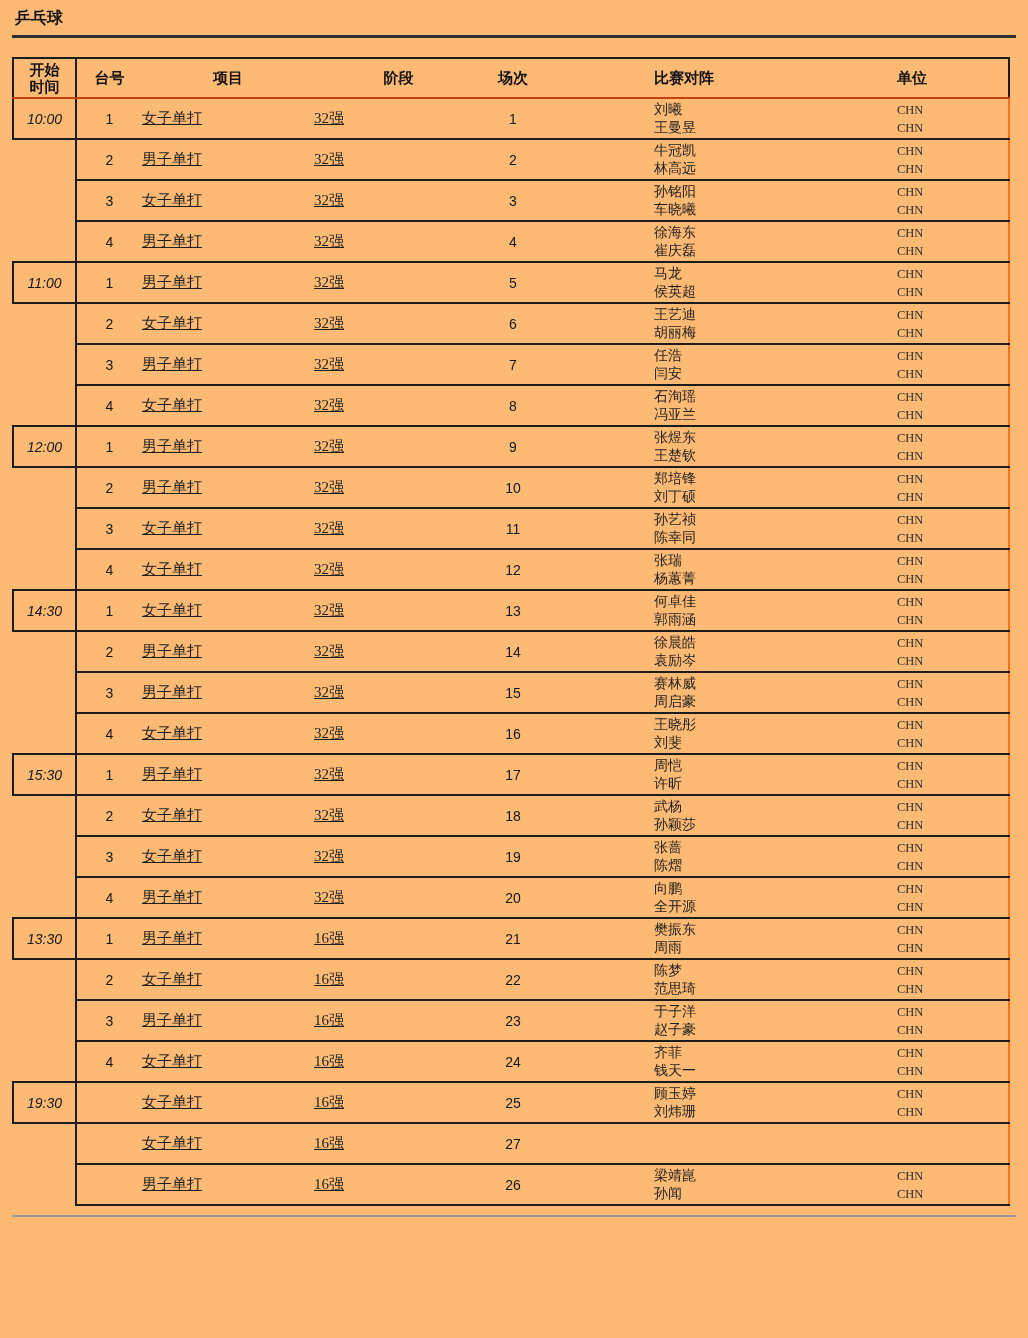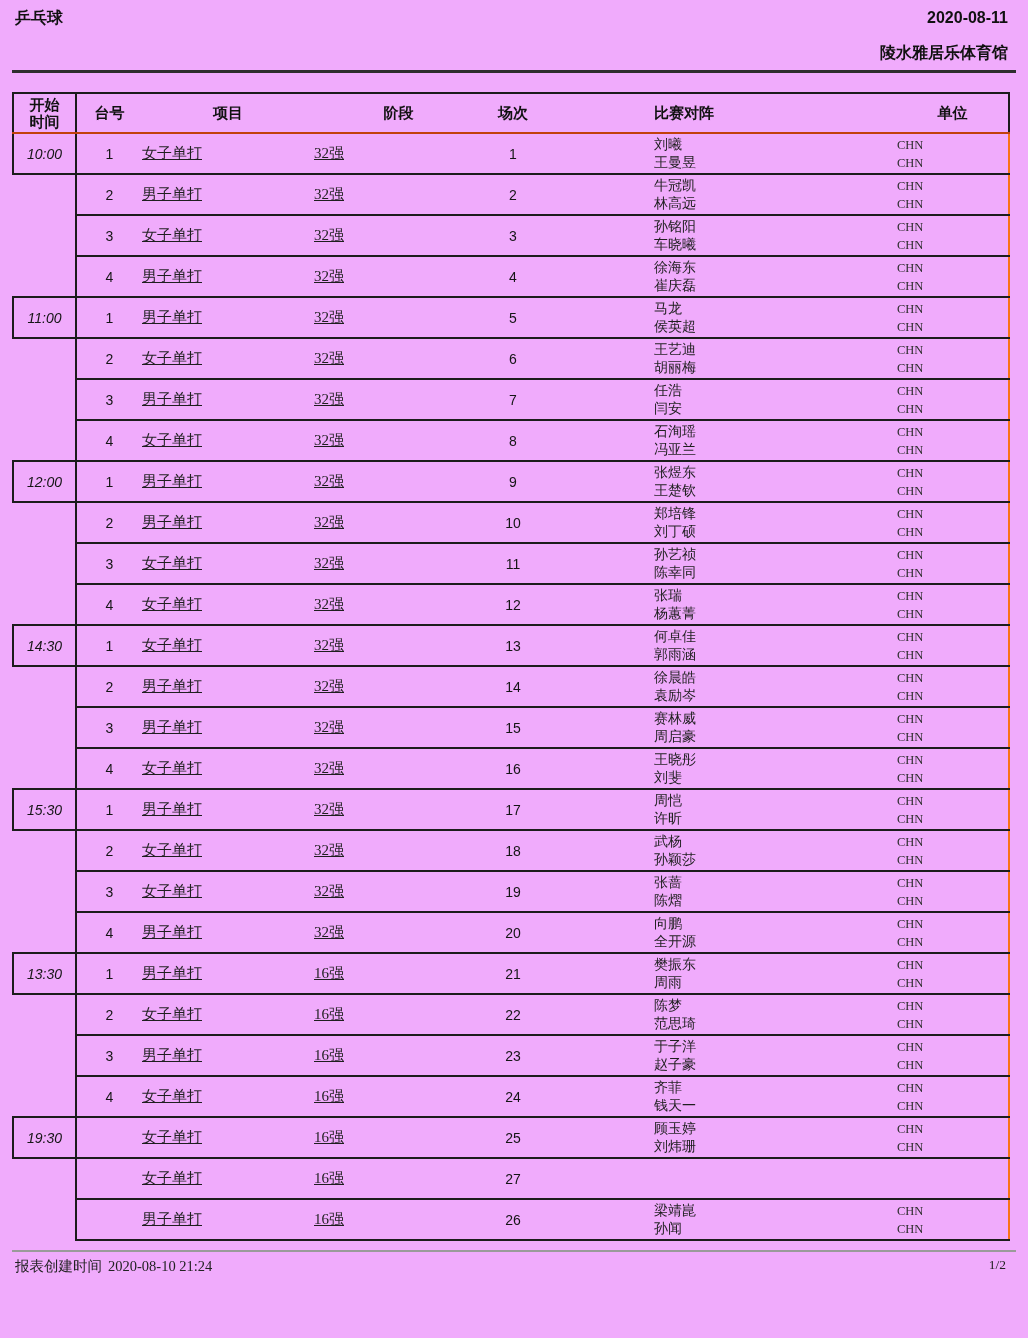--- a/index.html
+++ b/index.html
@@ -1,18 +1,18 @@
 <!DOCTYPE html>
 <html><head>
 <meta charset="utf-8">
 <style>
   html,body{margin:0;padding:0;background:#fff;}
   .page{
     width:1028px;height:1338px;box-sizing:border-box;
-    background:#f0abfc;color:#1a1a1a;overflow:hidden;
+    background:#fdba74;color:#1a1a1a;overflow:hidden;
     padding:8px 12px 0 12px;
     font-family:"Liberation Serif","DejaVu Serif",serif;
   }
   
   .titlebar{display:flex;justify-content:space-between;align-items:flex-start;}
   .sport-title{
     font-family:"Liberation Sans","DejaVu Sans",sans-serif;
     font-weight:bold;font-size:16px;color:#111;padding-left:3px;line-height:20px;
   }
   .title-right{display:flex;flex-direction:column;align-items:flex-end;}
@@ -30,21 +30,21 @@
     border-collapse:collapse;table-layout:fixed;
     width:996px;margin-top:19px;
   }
   .schedule th{
     font-family:"Liberation Sans","DejaVu Sans",sans-serif;
     font-weight:bold;font-size:15px;color:#111;
     height:38px;padding:0;vertical-align:middle;text-align:center;
     border-top:2px solid #1c1c1c;border-bottom:2px solid #c2410c;
   }
   .schedule th.c-time{border-left:2px solid #1c1c1c;border-right:2px solid #1c1c1c;}
-  .schedule th.c-unit{border-right:2px solid #1c1c1c;text-align:center;padding-left:16px;}
+  .schedule th.c-unit{border-right:2px solid #1c1c1c;text-align:left;padding-left:16px;}
   .schedule th.c-vs{text-align:left;padding-left:111px;}
   .th-wrap{display:inline-block;width:34px;line-height:17px;}
   .schedule td{height:39px;padding:0;vertical-align:middle;border-bottom:2px solid #1c1c1c;}
   td.time-cell{
     font-family:"Liberation Sans","DejaVu Sans",sans-serif;
     font-size:14px;text-align:center;color:#151515;
     border:2px solid #1c1c1c;
     font-style:italic;
   }
   td.time-spacer{border:none;border-right:2px solid #1c1c1c;}
@@ -66,24 +66,20 @@
   .footer .created .lbl{margin-right:6px;}
   .footer .pageno{padding-right:10px;font-size:13.5px;}
 </style>
 </head>
 <body>
 
 <div class="page">
 
   <div class="titlebar">
     <div class="sport-title">乒乓球</div>
-    <div class="title-right">
-      <div class="report-date">2020-08-11</div>
-      <div class="venue">陵水雅居乐体育馆</div>
-    </div>
   </div>
 
   <div class="title-rule"></div>
 
   <table class="schedule">
     <colgroup>
       <col style="width:63px">
         <col style="width:66px">
         <col style="width:172px">
       <col style="width:169px">
@@ -487,20 +483,14 @@
           <td class="units">
             <div class="line">CHN</div>
             <div class="line">CHN</div>
           </td>
         </tr>
       </tbody>
   </table>
 
   <div class="footer-rule"></div>
 
-  <div class="footer">
-    <div class="created">
-      <span class="lbl">报表创建时间</span><span>2020-08-10 21:24</span>
-    </div>
-    <div class="pageno">1/2</div>
-  </div>
 
 </div>
 
 </body></html>

